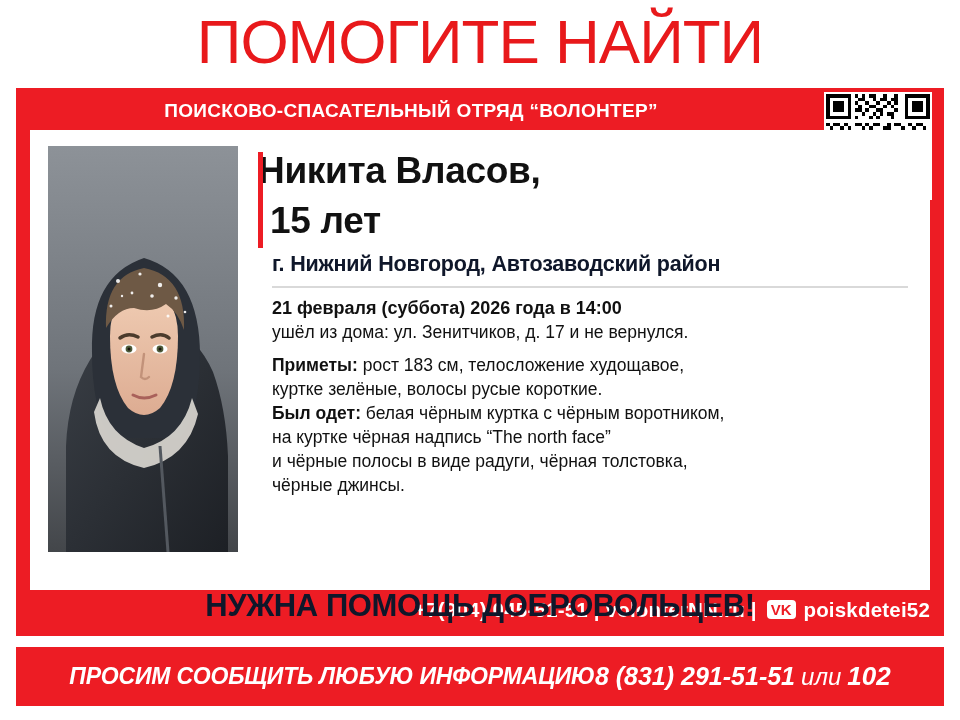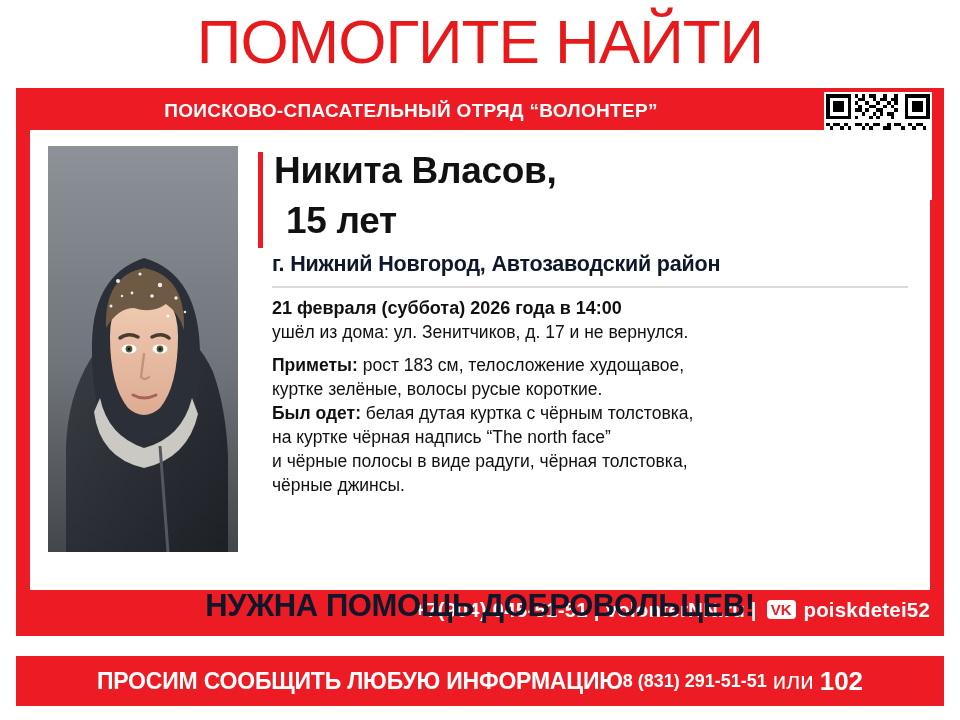--- a/index.html
+++ b/index.html
@@ -98,21 +98,21 @@
   
   .info {
     position: absolute;
     top: 16px;
     left: 228px;
     width: 656px;
     height: 420px;
   }
   .name-row {
     position: relative;
-    padding-left: 16px;
+    padding-left: 0;
   }
   .name-bar {
     position: absolute;
     left: 0;
     top: 6px;
     width: 5px;
     height: 96px;
     background: #ed1c24;
   }
   .name {
@@ -196,36 +196,37 @@
     color: #0f172a;
     letter-spacing: -0.4px;
   }
 
   
   .bottom-bar {
     position: absolute;
     bottom: 14px;
     left: 16px;
     width: 928px;
-    height: 50px;
+    height: 59px;
     background: #ed1c24;
     color: #ffffff;
     display: flex;
     align-items: center;
     justify-content: center;
     box-sizing: border-box;
+    font-style: italic;
   }
   .bottom-bar .txt {
     font-size: 23px;
     font-weight: bold;
     letter-spacing: -0.2px;
     white-space: nowrap;
   }
   .bottom-bar .phone {
-    font-size: 18px;
+    font-size: 25px;
     font-weight: bold;
   }
   .bottom-bar .or {
     font-size: 24px;
     font-weight: normal;
     margin: 0 6px;
   }
   .bottom-bar .emerg {
     font-size: 26px;
     font-weight: bold;
@@ -548,21 +549,21 @@
           <p class="datetime">21 февраля (суббота) 2026 года в 14:00</p>
           <p>ушёл из дома: ул. Зенитчиков, д. 17 и не вернулся.</p>
           <div class="gap"></div>
           <p>
             <span class="bold">Приметы:</span>
             <span>рост 183 см, телосложение худощавое,</span>
           </p>
           <p>куртке зелёные, волосы русые короткие.</p>
           <p>
             <span class="bold">Был одет:</span>
-            <span>белая дутая куртка с чёрным толстовка,</span>
+            <span>белая чёрным куртка с чёрным воротником,</span>
           </p>
           <p>на куртке чёрная надпись “The north face”</p>
           <p>и чёрные полосы в виде радуги, чёрная толстовка,</p>
           <p>чёрные джинсы.</p>
         </div>
       </div>
     </div>
 
     <div class="contact">
       <span>+7(904) 045-51-51</span>

